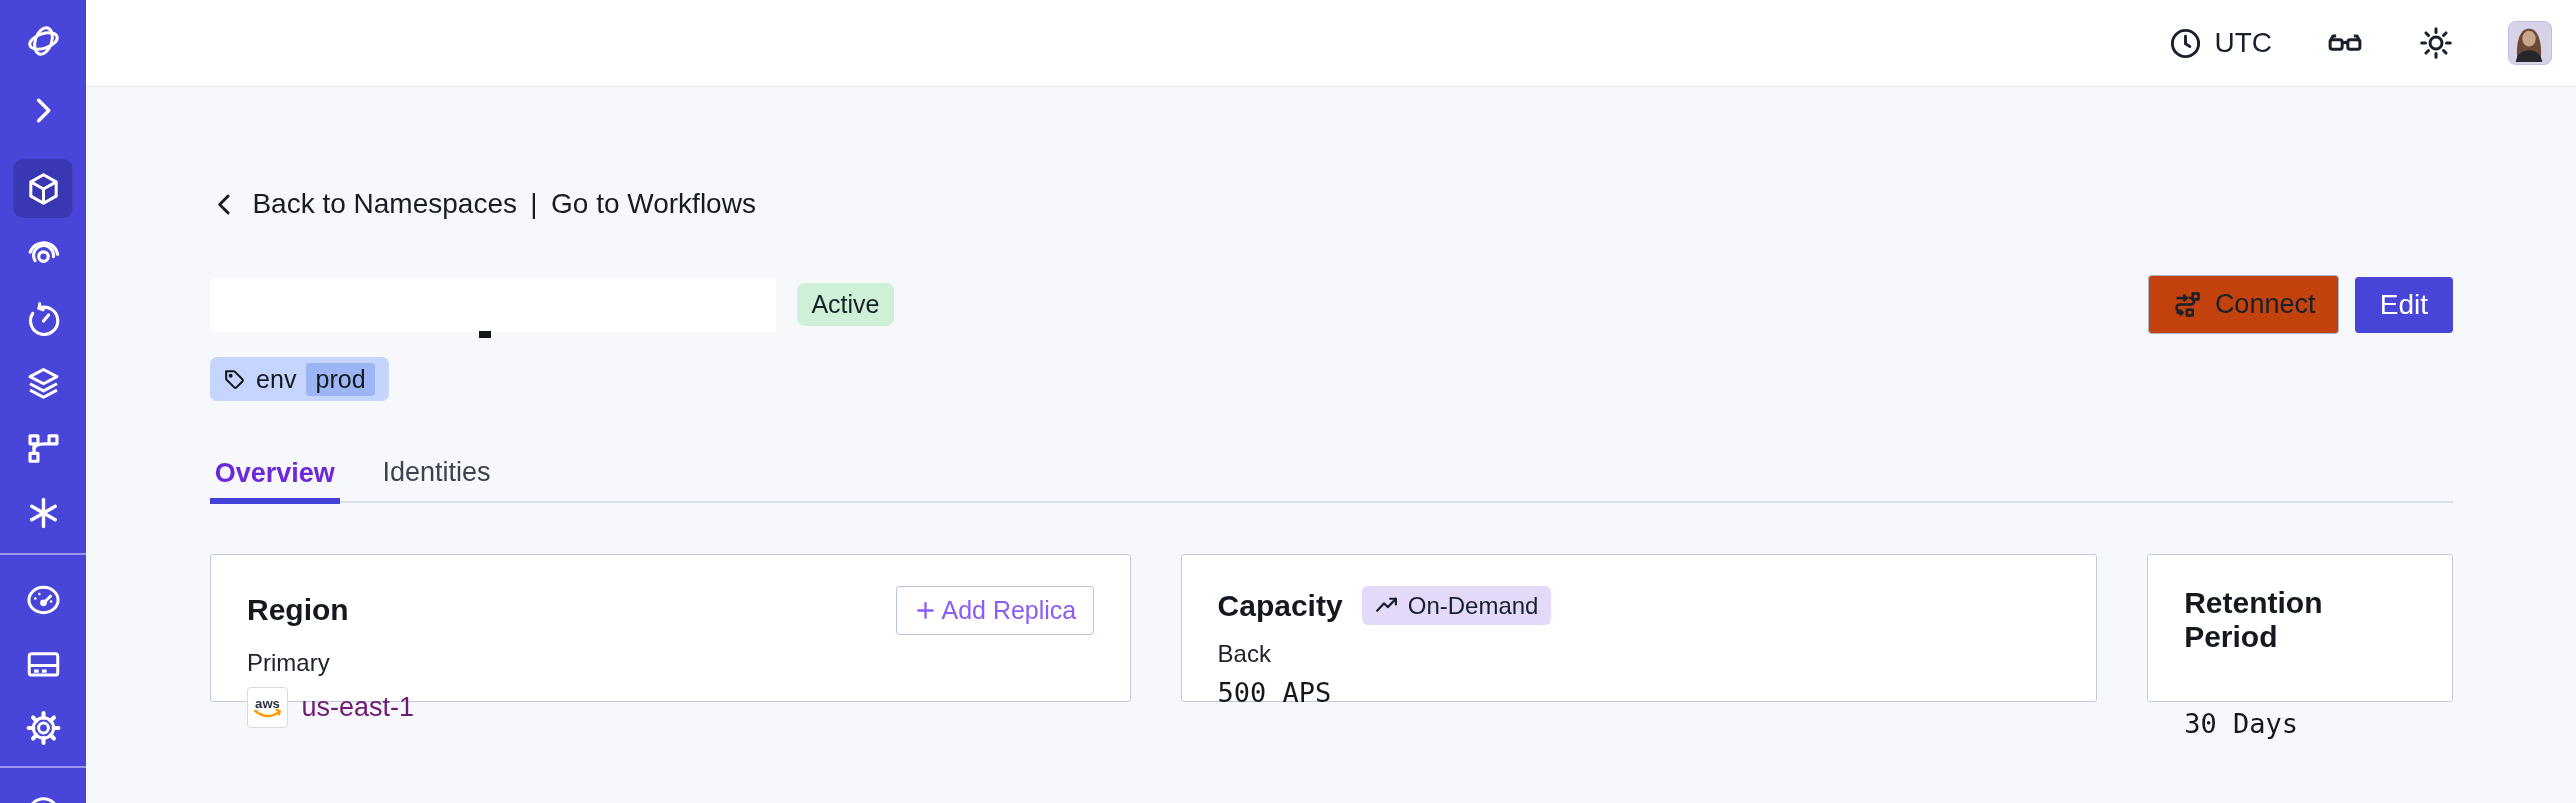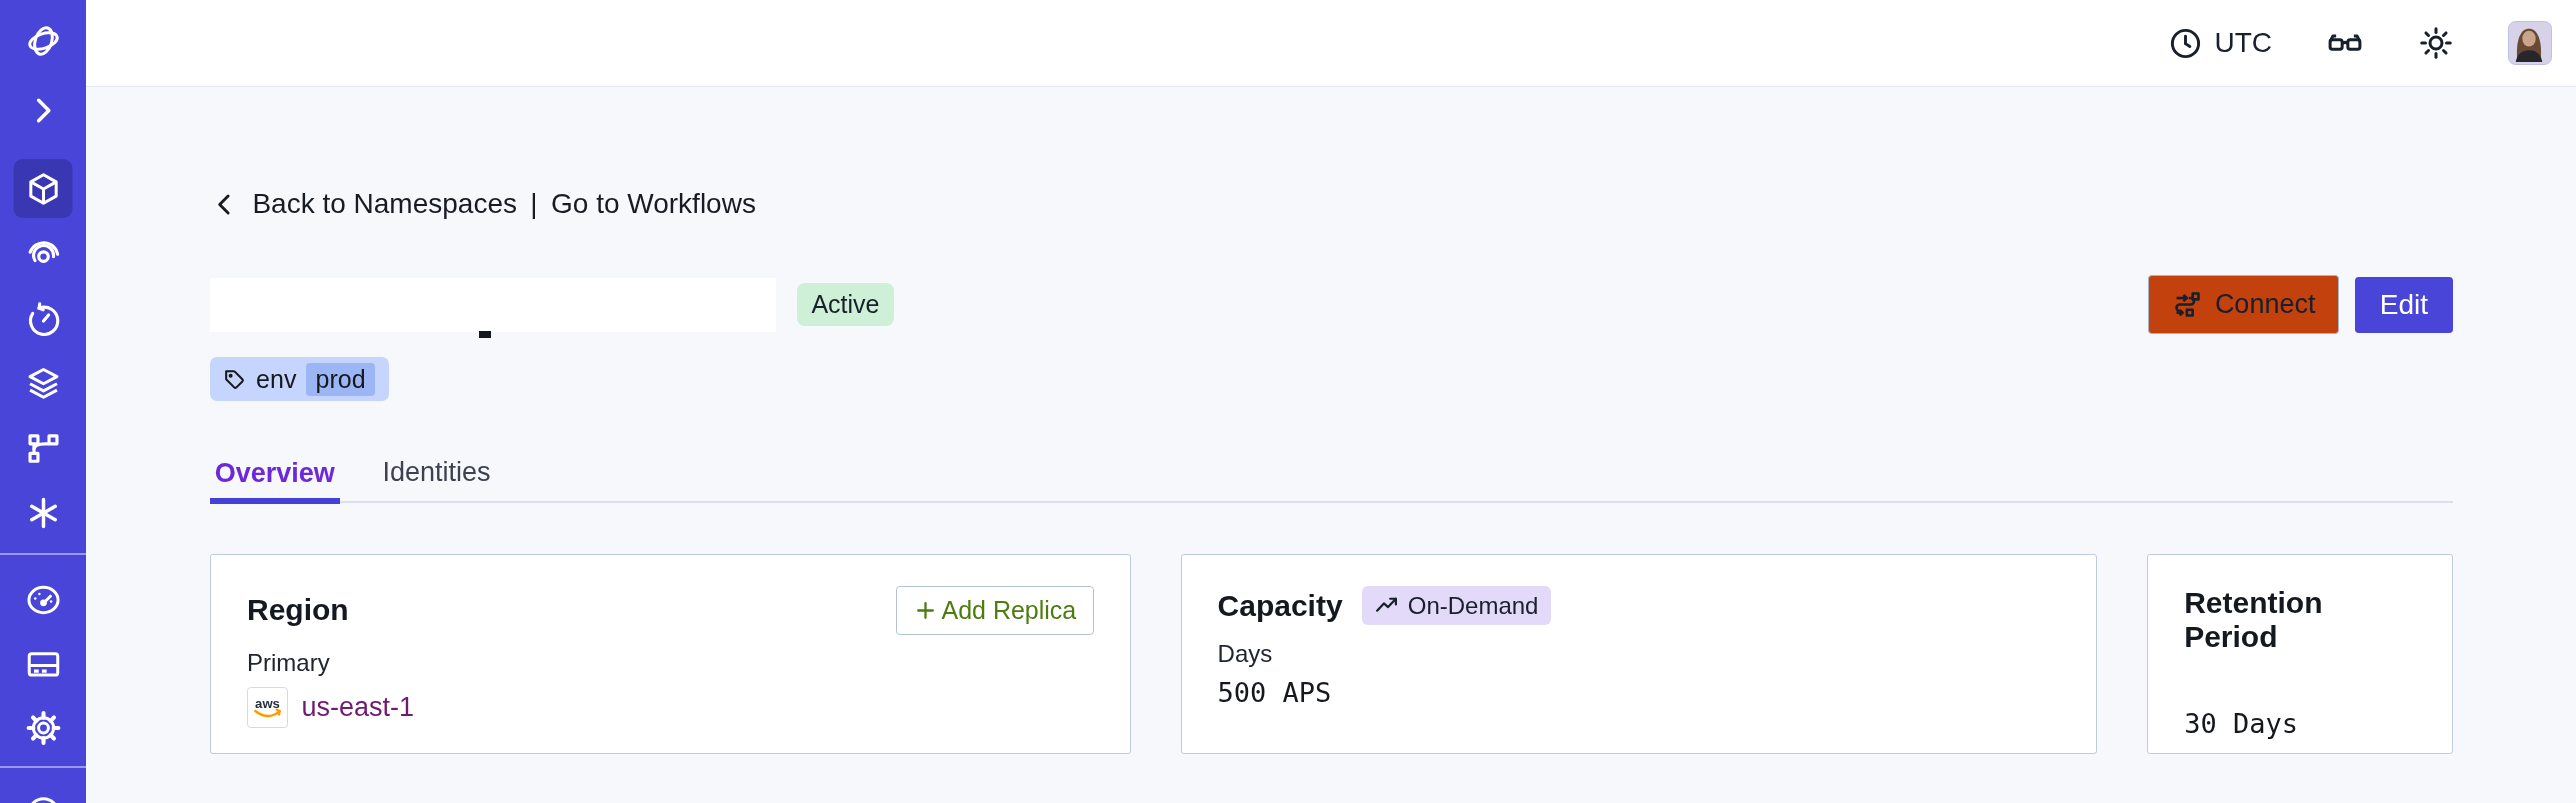--- a/index.html
+++ b/index.html
@@ -102,33 +102,33 @@
     color:#3c4250; cursor:pointer; margin-bottom:-2.9px;
   }
   .tab.active {
     color:#6d28d9; font-weight:700;
     padding-bottom:8.6px; border-bottom:6.7px solid #4540d6;
   }
 
   .cards { margin-top:51px; display:flex; gap:50px; }
   .card {
     background:#ffffff; border:1.9px solid #bfcadd; border-radius:2.9px;
-    height:200px; padding:31px 36px;
+    height:148px; padding:31px 36px;
   }
   .card.region   { width:921px; }
   .card.capacity { width:917px; }
   .card.retention{ width:306px; }
 
   .card-header { display:flex; align-items:center; justify-content:space-between; }
   .card-title-group { display:flex; align-items:center; gap:19px; }
   .card-title { font-size:30px; font-weight:600; color:#14181f; }
   .small-btn {
     display:flex; align-items:center; gap:3px;
     background:#fff; border:1.9px solid #b4c0d4; border-radius:3.8px;
-    height:49px; padding:0 16.3px; font-size:25px; color:#4d7c0f; cursor:pointer;
+    height:49px; padding:0 16.3px; font-size:25px; color:#8b5cf6; cursor:pointer;
   }
   .red-highlight {
     border:5.8px solid #e2371d; padding:6.7px; border-radius:1.9px;
   }
   .pill-badge {
     display:flex; align-items:center; gap:8.6px;
     background:#e3d9f9; border-radius:5.8px; padding:5.8px 12.5px;
     font-size:24px; color:#17202b;
   }
   .field-label { margin-top:14.4px; font-size:24px; color:#20262f; }
@@ -386,21 +386,21 @@
             <div class="card-title">Capacity</div>
             <div class="pill-badge">
               <svg width="25" height="25" viewBox="0 0 24 24" fill="none" stroke="currentColor" stroke-width="2.1" stroke-linecap="round" stroke-linejoin="round">
                 <polyline points="3,17 9.5,10 13.5,13.5 21,5.5"></polyline>
                 <polyline points="15.5,5.5 21,5.5 21,11"></polyline>
               </svg>
               <span>On-Demand</span>
             </div>
           </div>
         </div>
-        <div class="field-label">Days</div>
+        <div class="field-label">Back</div>
         <div class="field-value-row">
           <span class="mono">500 APS</span>
         </div>
       </div>
 
       <div class="card retention">
         <div class="card-title">Retention Period</div>
         <div class="mono retention-value">30 Days</div>
       </div>
 

